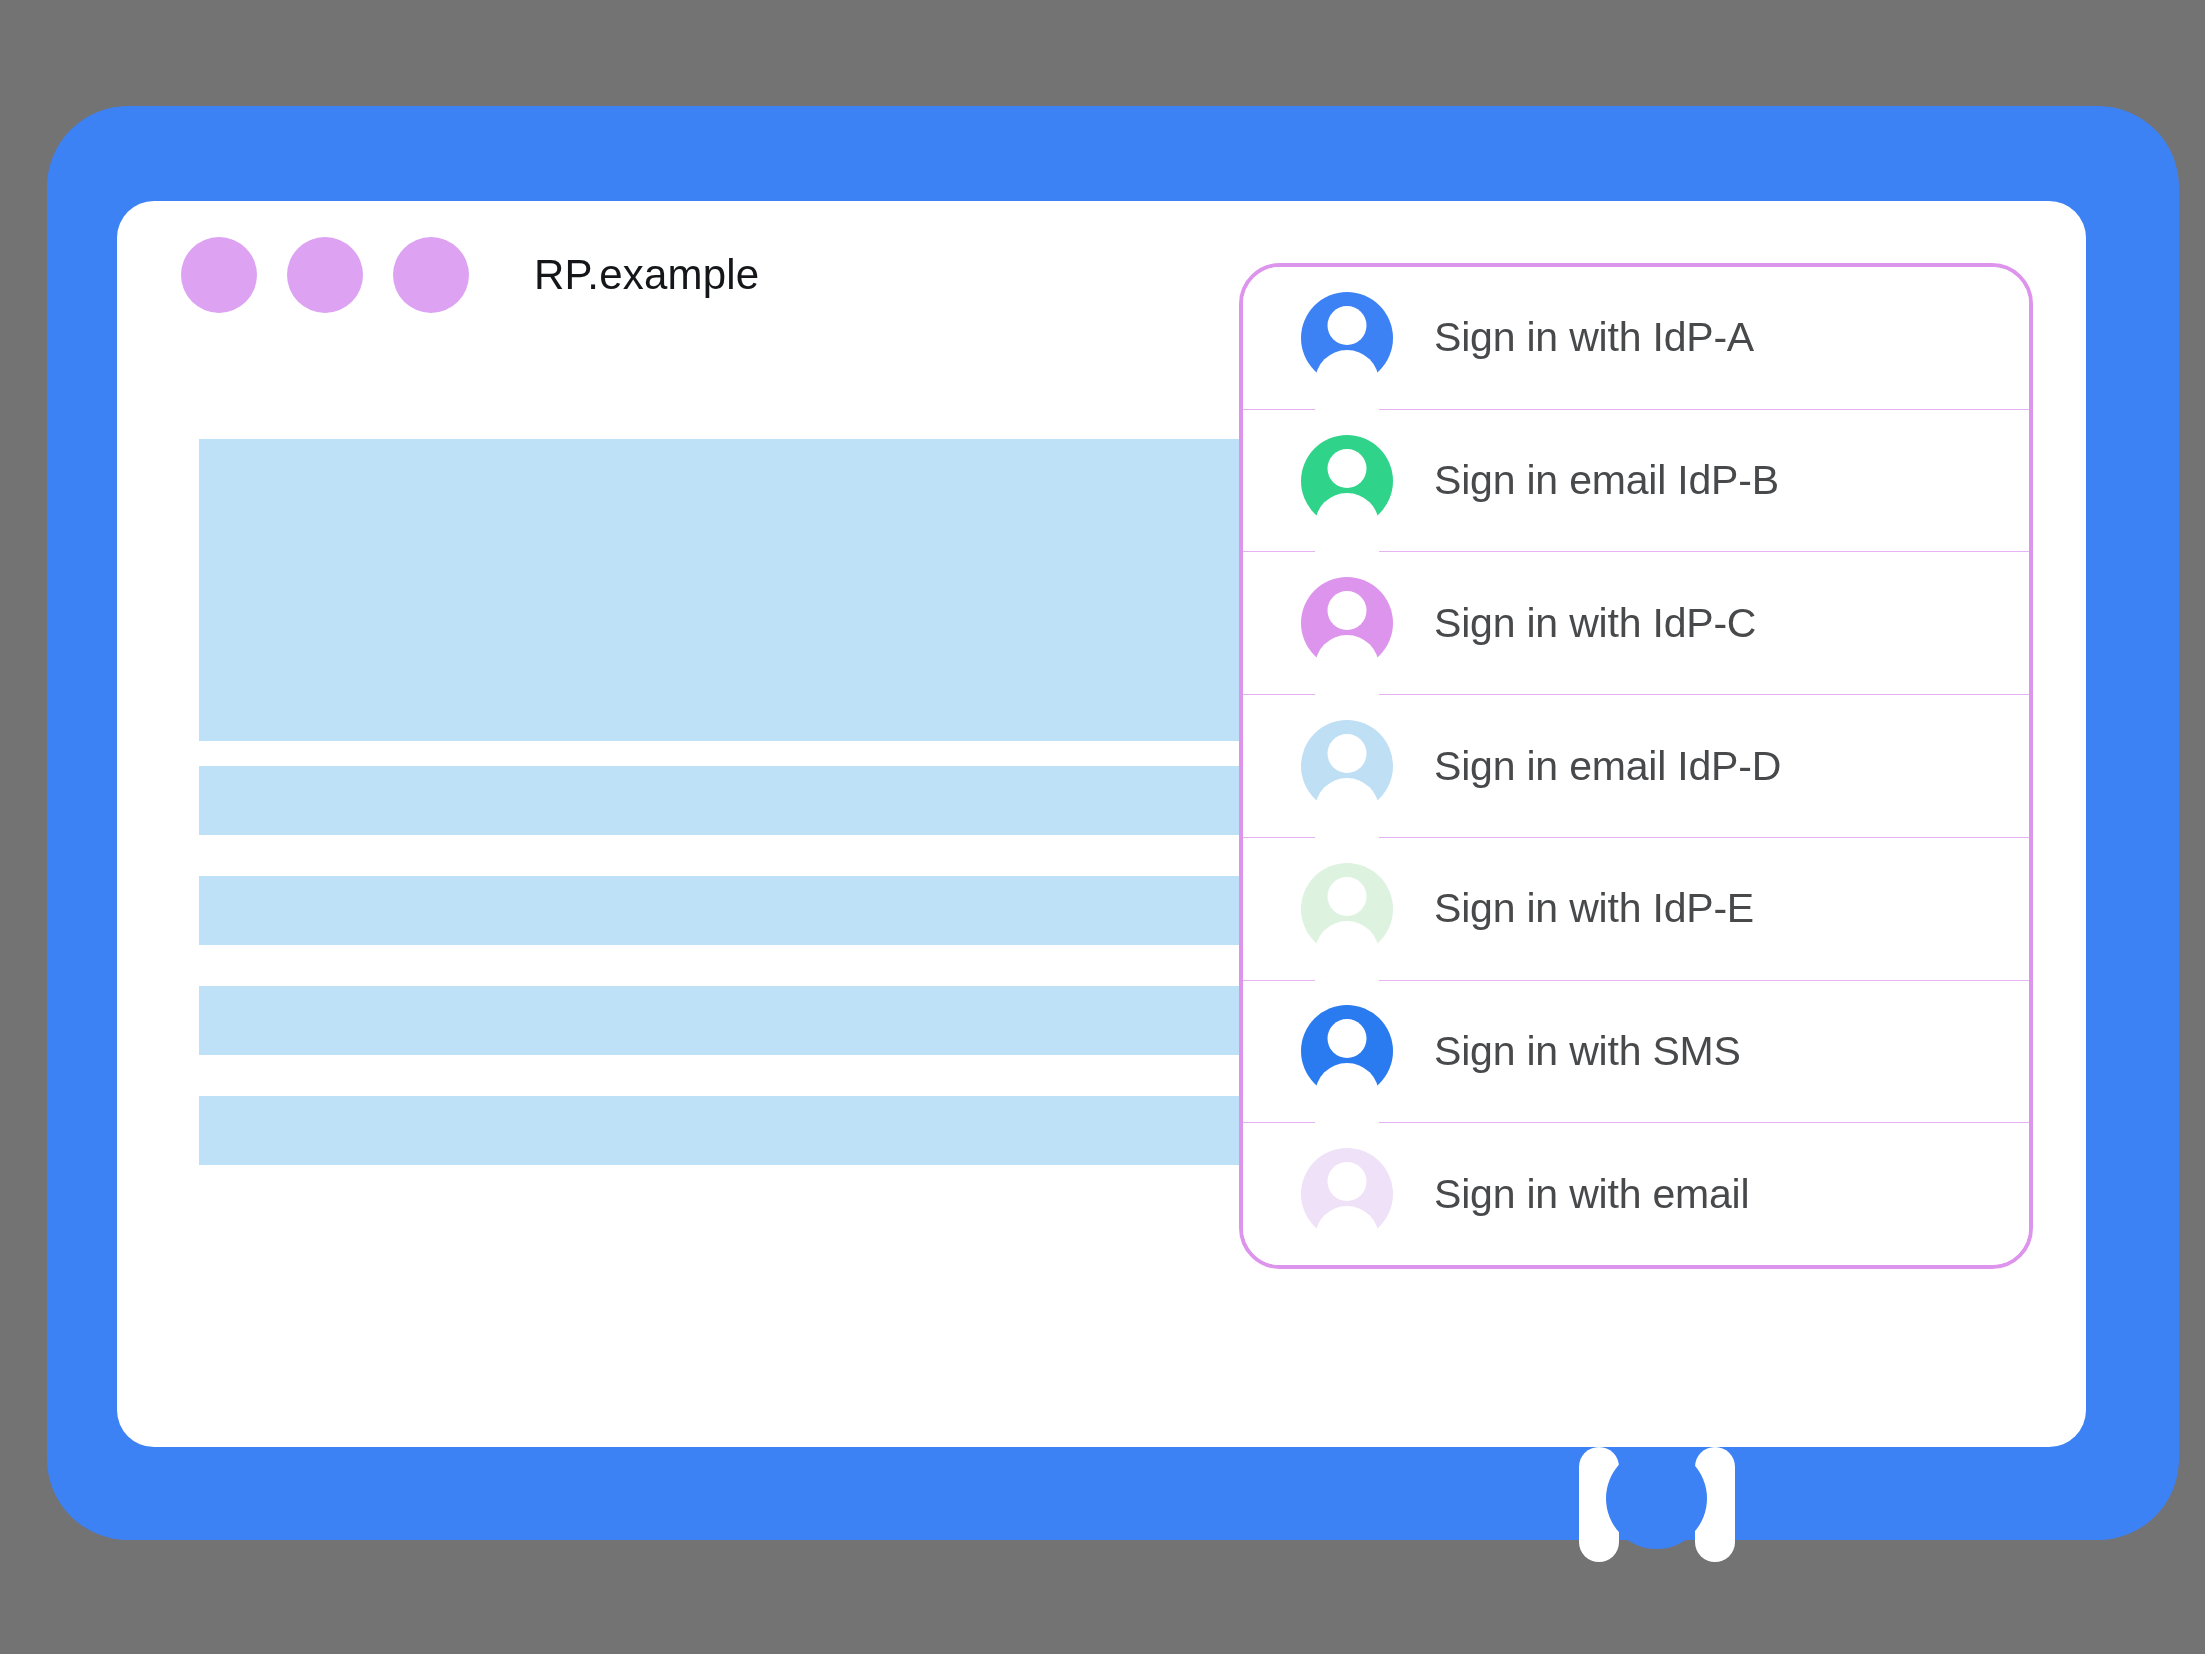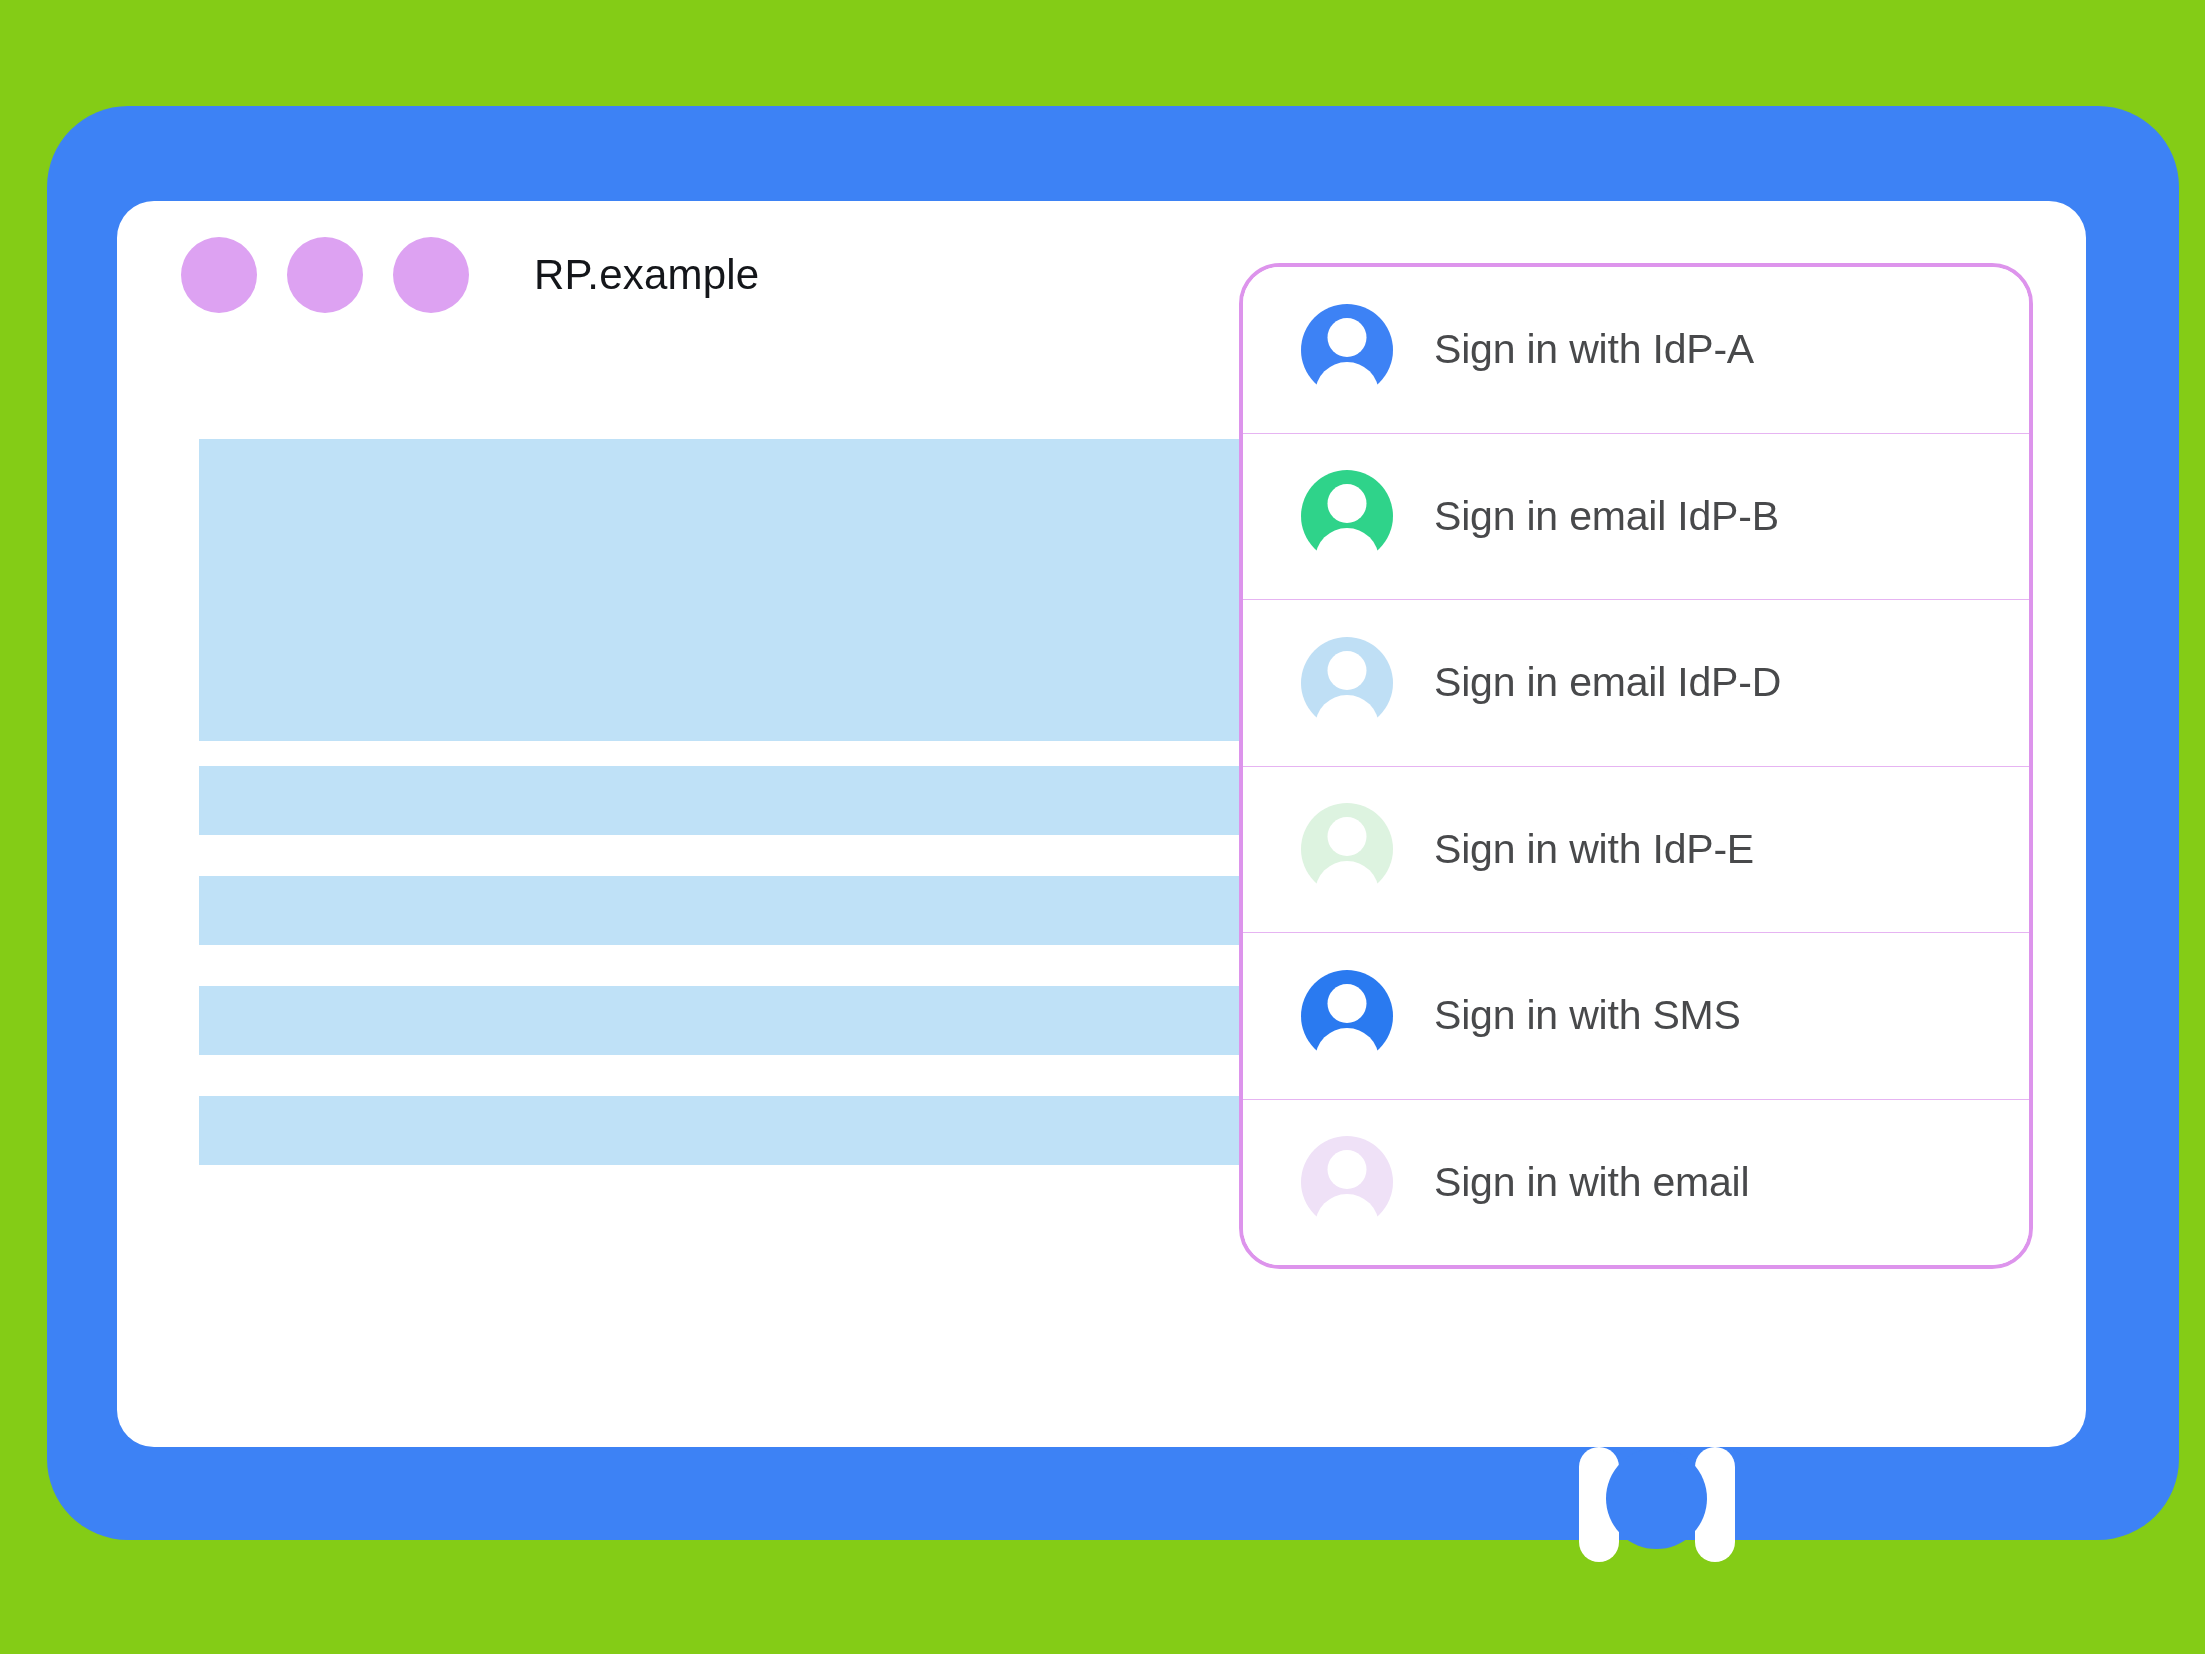--- a/index.html
+++ b/index.html
@@ -11,21 +11,21 @@
     background: #ffffff;
     font-family: "Liberation Sans", sans-serif;
     overflow: hidden;
   }
 
   
   .stage {
     position: relative;
     width: 2206px;
     height: 1654px;
-    background: #84cc16;
+    background: #737373;
   }
 
   .device-frame {
     position: absolute;
     left: 47px;
     top: 106px;
     width: 2132px;
     height: 1434px;
     background: #3d82f5;
     border-radius: 81px;
@@ -214,20 +214,27 @@
       </div>
 
       <div class="account-row">
         <span class="avatar" style="background:#2fd38a">
           <span class="head"></span>
             <span class="body"></span>
         </span>
         <span class="account-label">Sign in email IdP-B</span>
       </div>
 
+      <div class="account-row">
+        <span class="avatar" style="background:#dd94ec">
+          <span class="head"></span>
+            <span class="body"></span>
+        </span>
+        <span class="account-label">Sign in with IdP-C</span>
+      </div>
 
       <div class="account-row">
         <span class="avatar" style="background:#bfdff5">
           <span class="head"></span>
             <span class="body"></span>
         </span>
         <span class="account-label">Sign in email IdP-D</span>
       </div>
 
       <div class="account-row">

